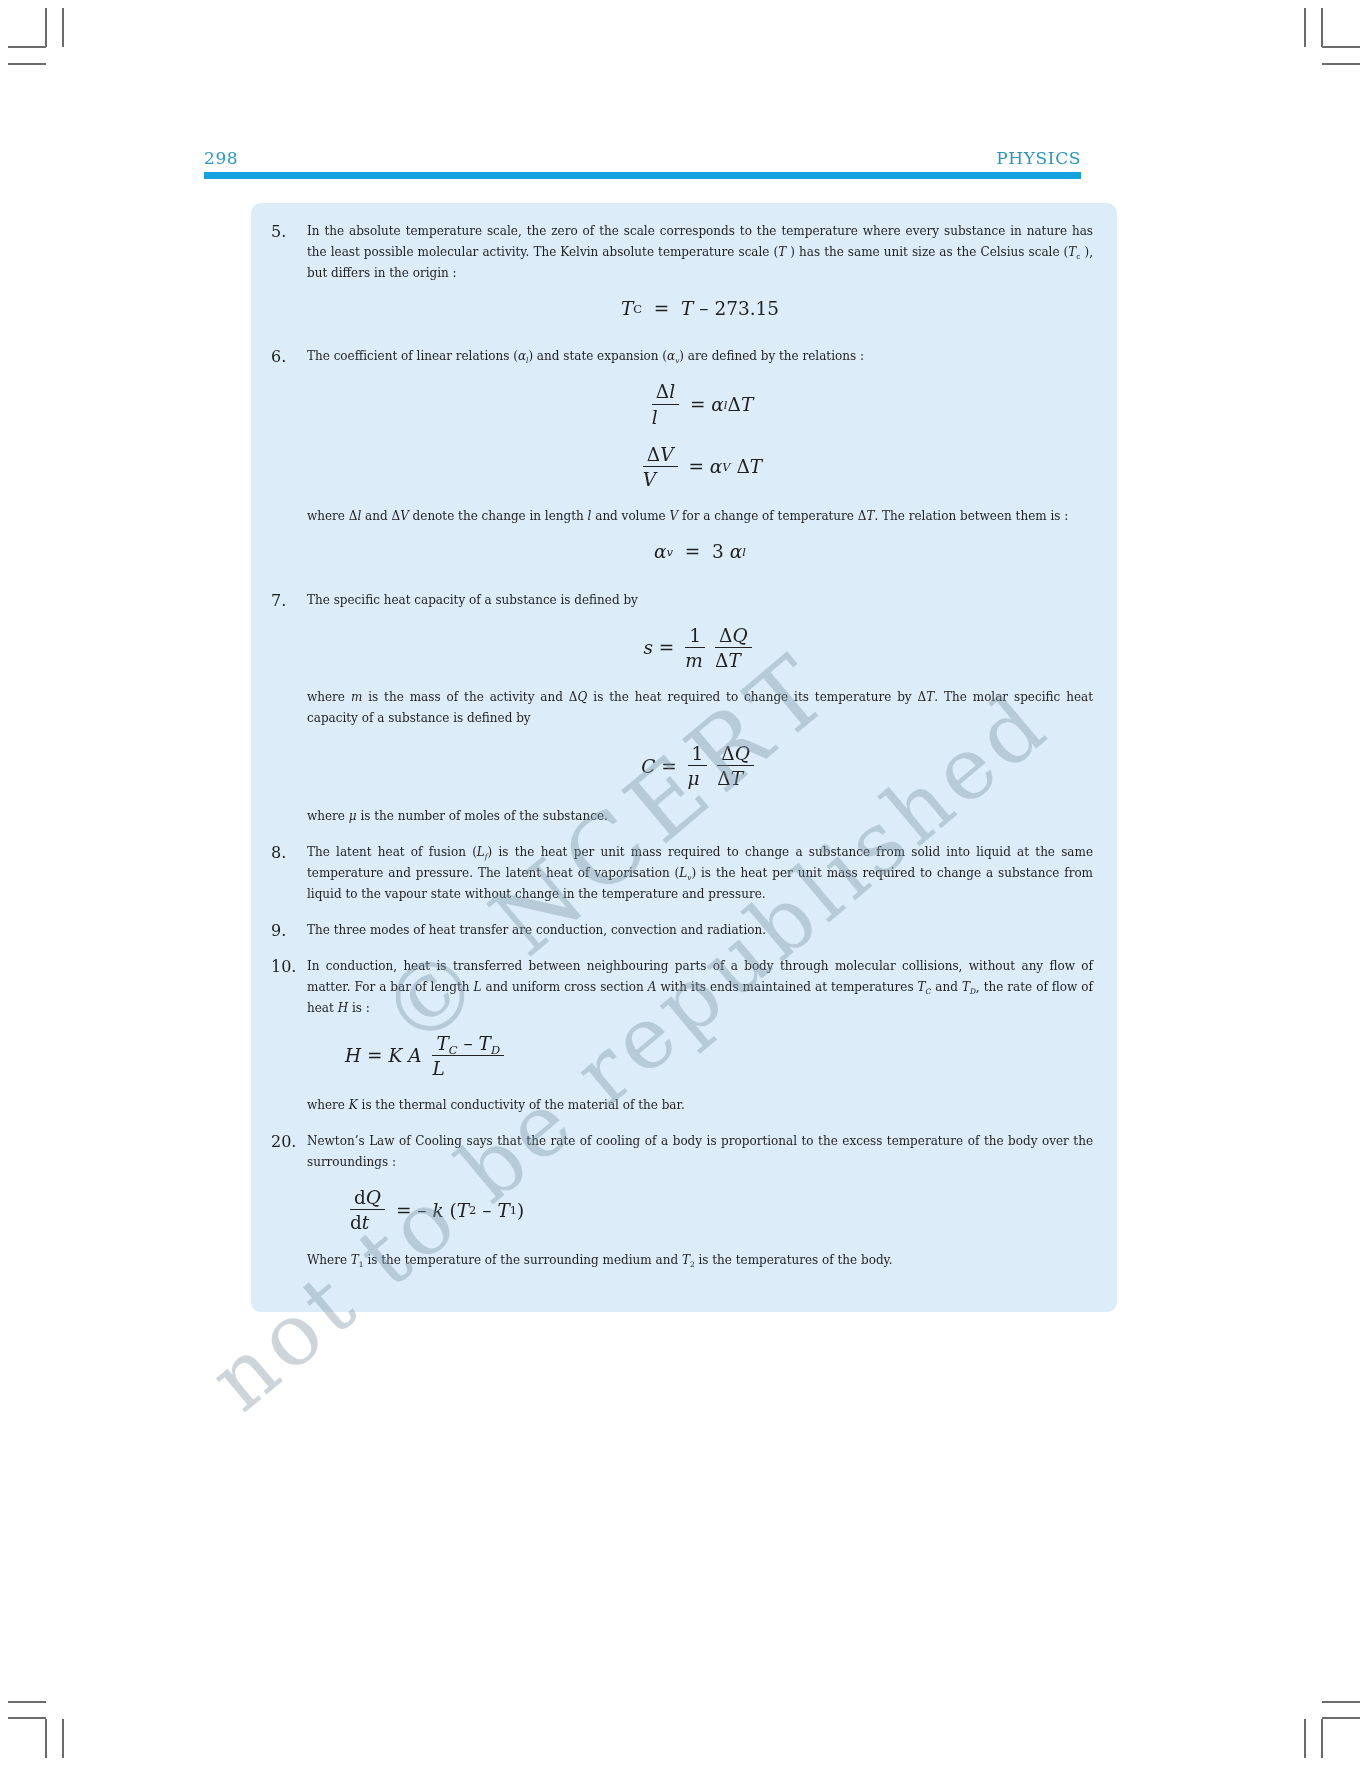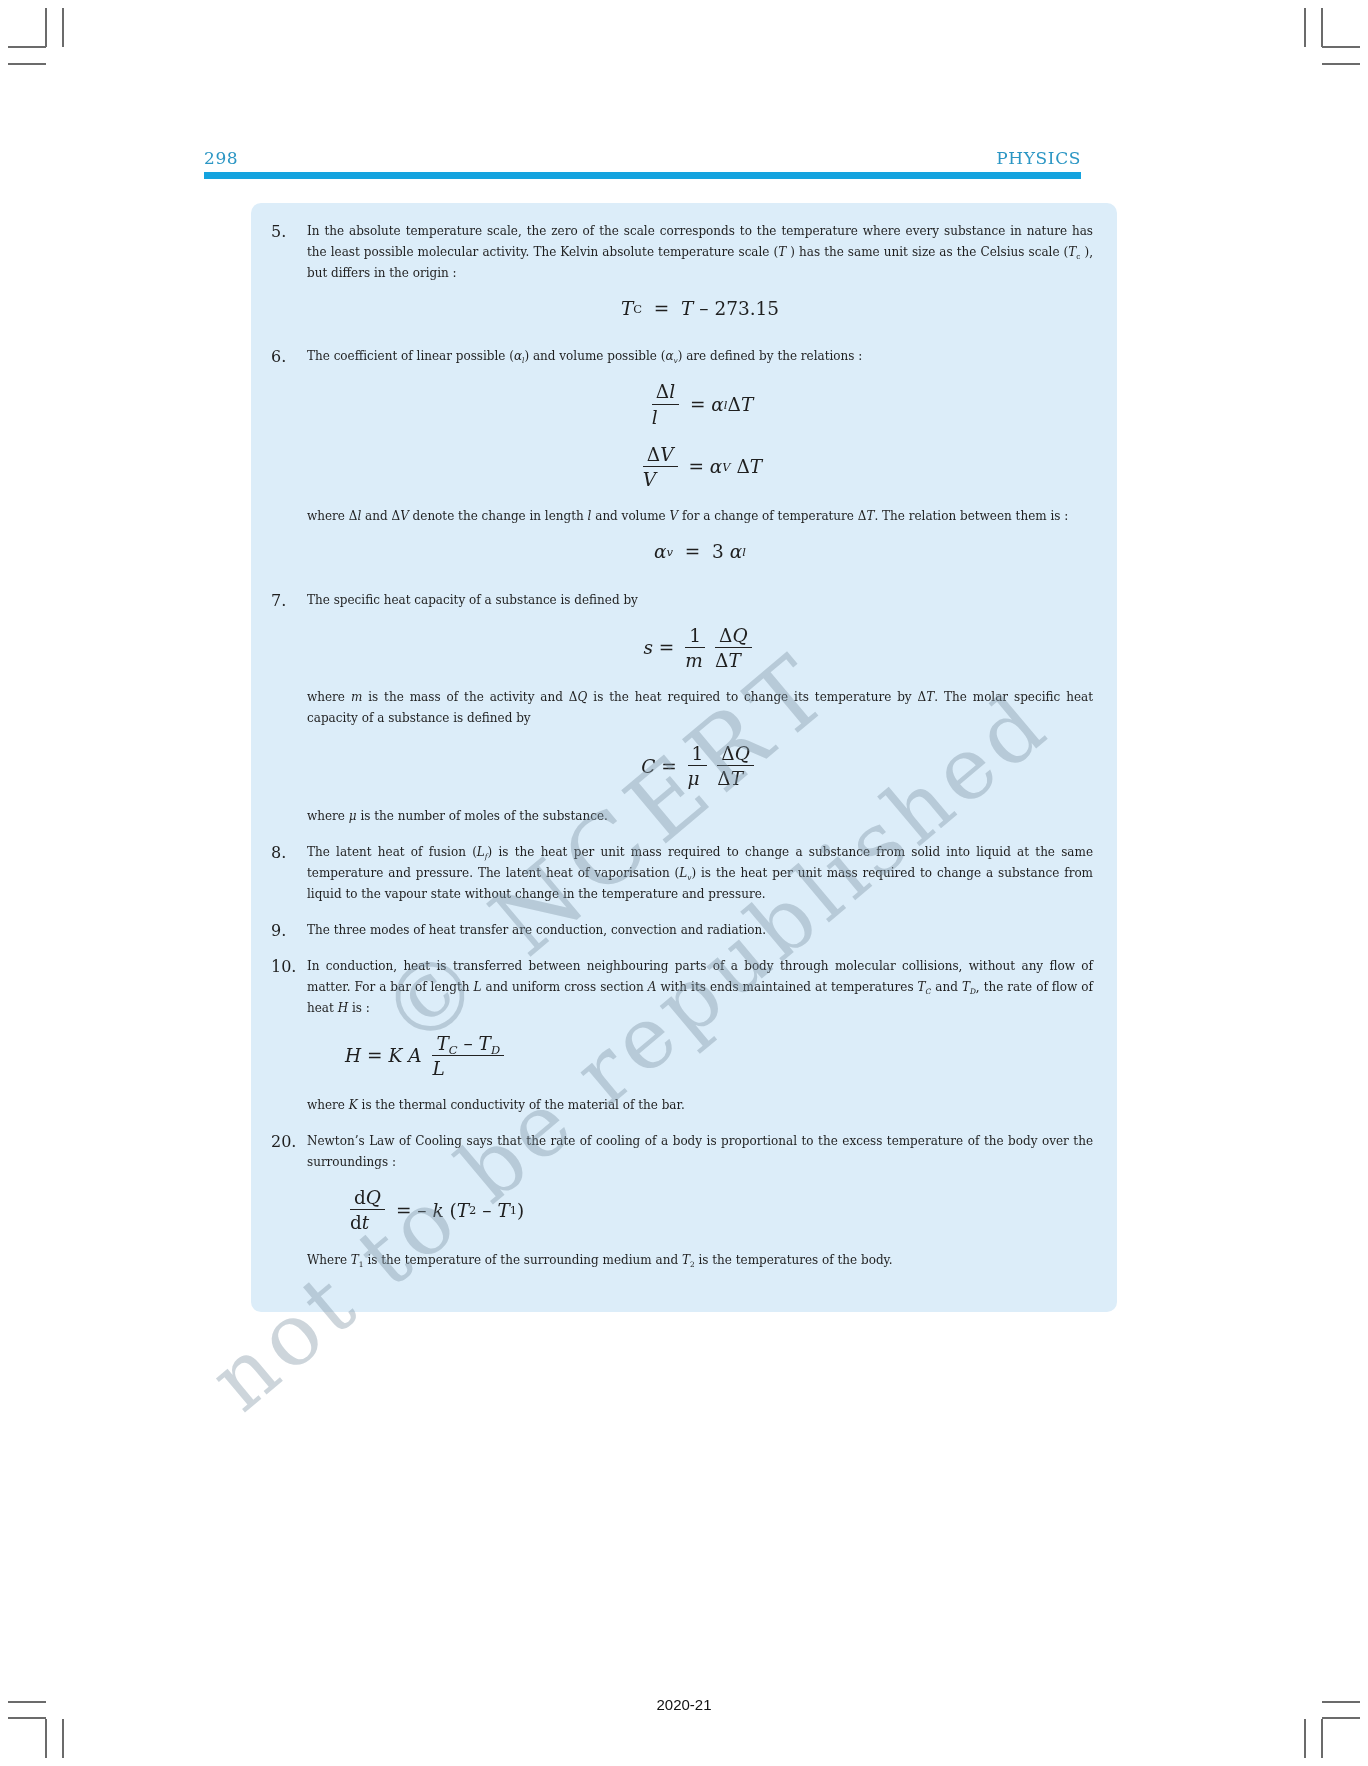--- a/index.html
+++ b/index.html
@@ -128,21 +128,21 @@
               <span class="sub">C</span>
               <span>  =  </span>
               <span class="it">T</span>
               <span> – 273.15</span>
             </div>
           </div>
         </div>
         <div class="item">
           <div class="item-num">6.</div>
           <div class="item-body">
-            <div class="para"><span>The coefficient of linear possible (</span><span class="it">α</span><span class="it sub">l</span><span>) and volume possible (</span><span class="it">α</span><span class="it sub">v</span><span>) are defined by the relations :</span></div>
+            <div class="para"><span>The coefficient of linear relations (</span><span class="it">α</span><span class="it sub">l</span><span>) and state expansion (</span><span class="it">α</span><span class="it sub">v</span><span>) are defined by the relations :</span></div>
             <div class="eq center">
               <span class="frac"><span class="num"><span>Δ</span><span class="it">l</span></span><span class="den"><span class="it">l</span></span></span>
               <span> = </span>
               <span class="it">α</span>
               <span class="it sub">l</span>
               <span>Δ</span>
               <span class="it">T</span>
             </div>
             <div class="eq center">
               <span class="frac"><span class="num"><span>Δ</span><span class="it">V</span></span><span class="den"><span class="it">V</span></span></span>
@@ -230,17 +230,14 @@
           </div>
         </div>
       </div>
   </div>
 
   <div class="watermark">
     <div class="wm wm1">© NCERT</div>
     <div class="wm wm2">not to be republished</div>
   </div>
 
-  <div class="footer">
-    <span>2020-21</span>
-  </div>
 
 </div>
 
 </body></html>

